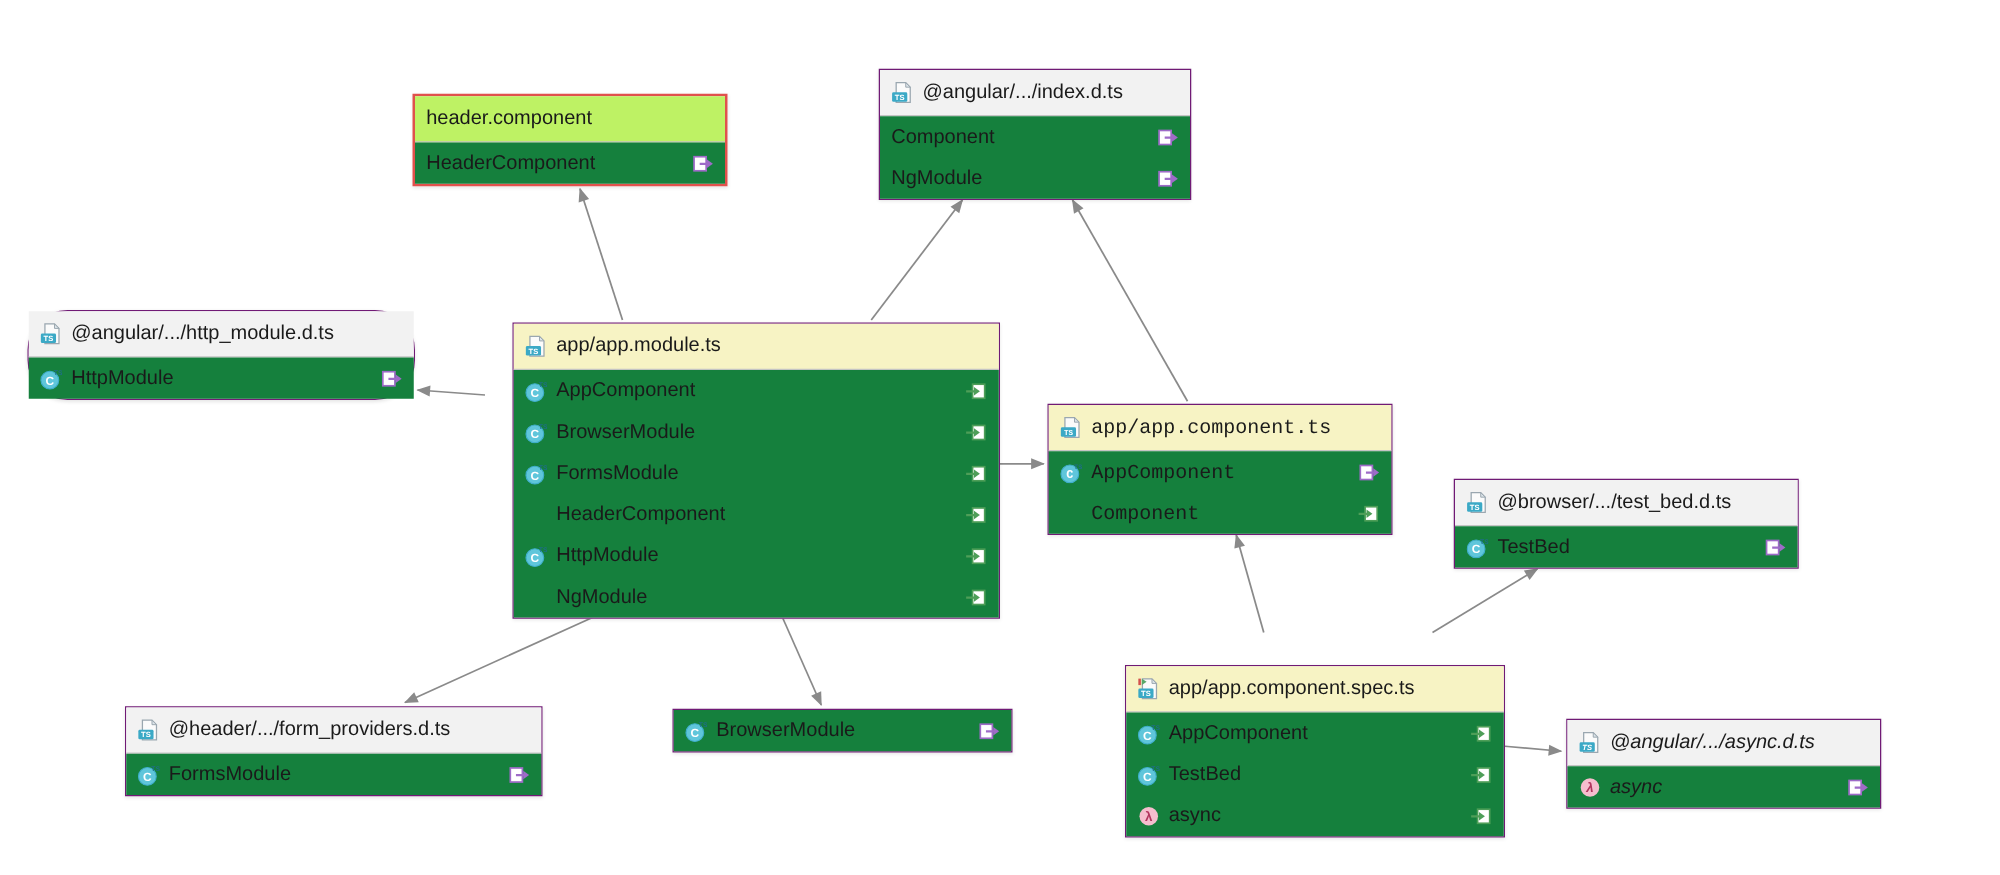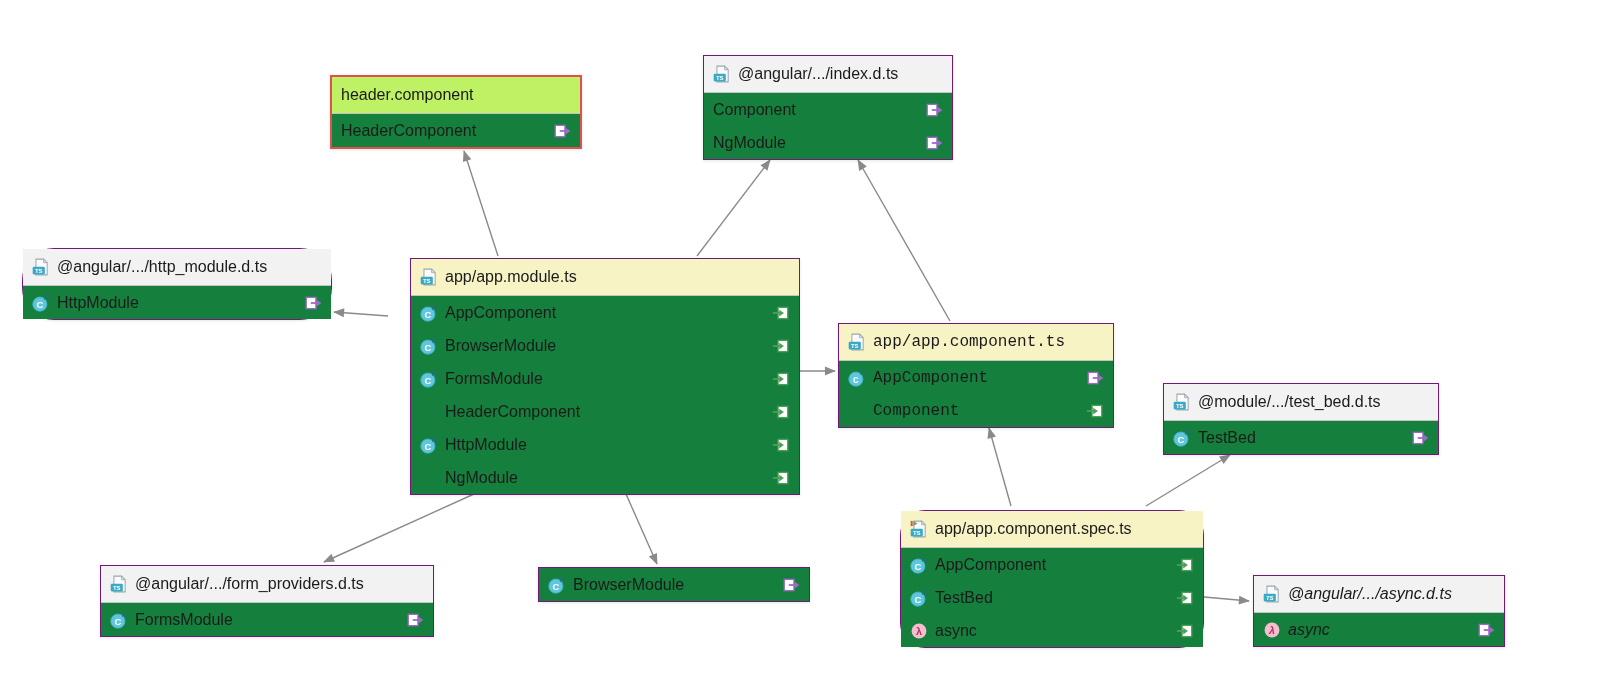--- a/index.html
+++ b/index.html
@@ -233,36 +233,36 @@
           </svg>
       </div>
     </div>
   </div>
 
   <div class="node" style="left:1163px; top:383px; width:274px;">
     <div class="node-header lib">
       <svg class="icon">
           <use href="#ic-ts-file"></use>
         </svg>
-      <span class="title">@module/.../test_bed.d.ts</span>
+      <span class="title">@browser/.../test_bed.d.ts</span>
     </div>
     <div class="node-body">
       <div class="row">
         <svg class="icon">
             <use href="#ic-class"></use>
           </svg>
         <span class="label">TestBed</span>
         <svg class="icon right-icon">
             <use href="#ic-export"></use>
           </svg>
       </div>
     </div>
   </div>
 
-  <div class="node" style="left:900px; top:510px; width:302px;border-radius:25px;">
+  <div class="node" style="left:900px; top:532px; width:302px;">
     <div class="node-header app">
       <svg class="icon">
           <use href="#ic-ts-spec-file"></use>
         </svg>
       <span class="title">app/app.component.spec.ts</span>
     </div>
     <div class="node-body">
       <div class="row">
         <svg class="icon">
             <use href="#ic-class"></use>
@@ -291,21 +291,21 @@
           </svg>
       </div>
     </div>
   </div>
 
   <div class="node" style="left:100px; top:565px; width:332px;">
     <div class="node-header lib">
       <svg class="icon">
           <use href="#ic-ts-file"></use>
         </svg>
-      <span class="title">@angular/.../form_providers.d.ts</span>
+      <span class="title">@header/.../form_providers.d.ts</span>
     </div>
     <div class="node-body">
       <div class="row">
         <svg class="icon">
             <use href="#ic-class"></use>
           </svg>
         <span class="label">FormsModule</span>
         <svg class="icon right-icon">
             <use href="#ic-export"></use>
           </svg>

